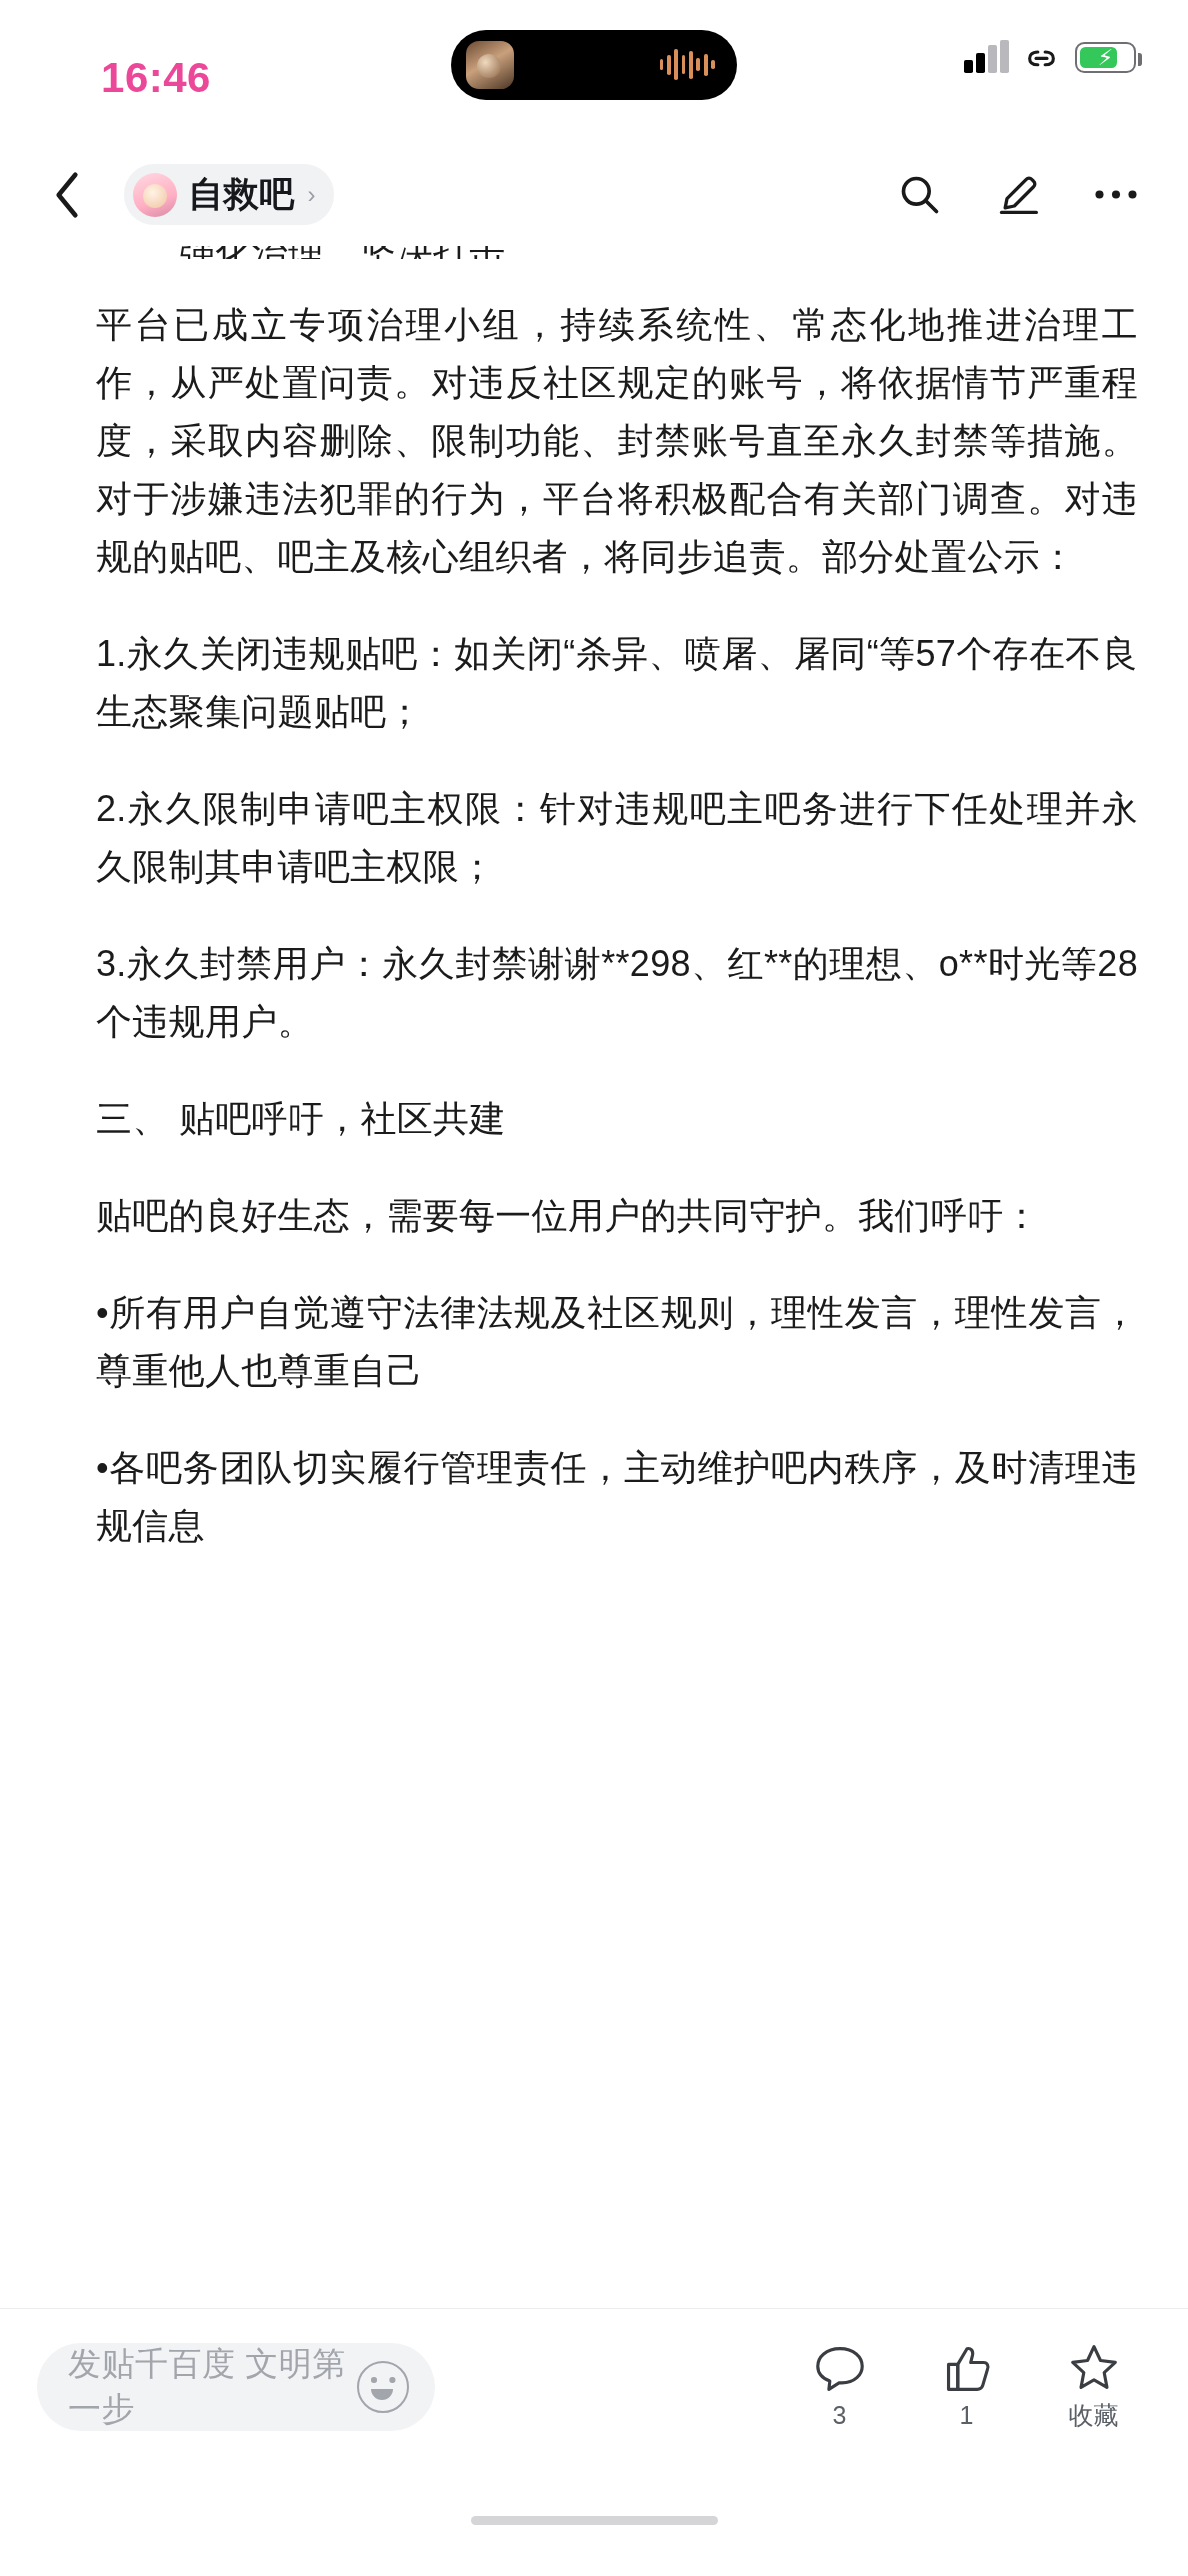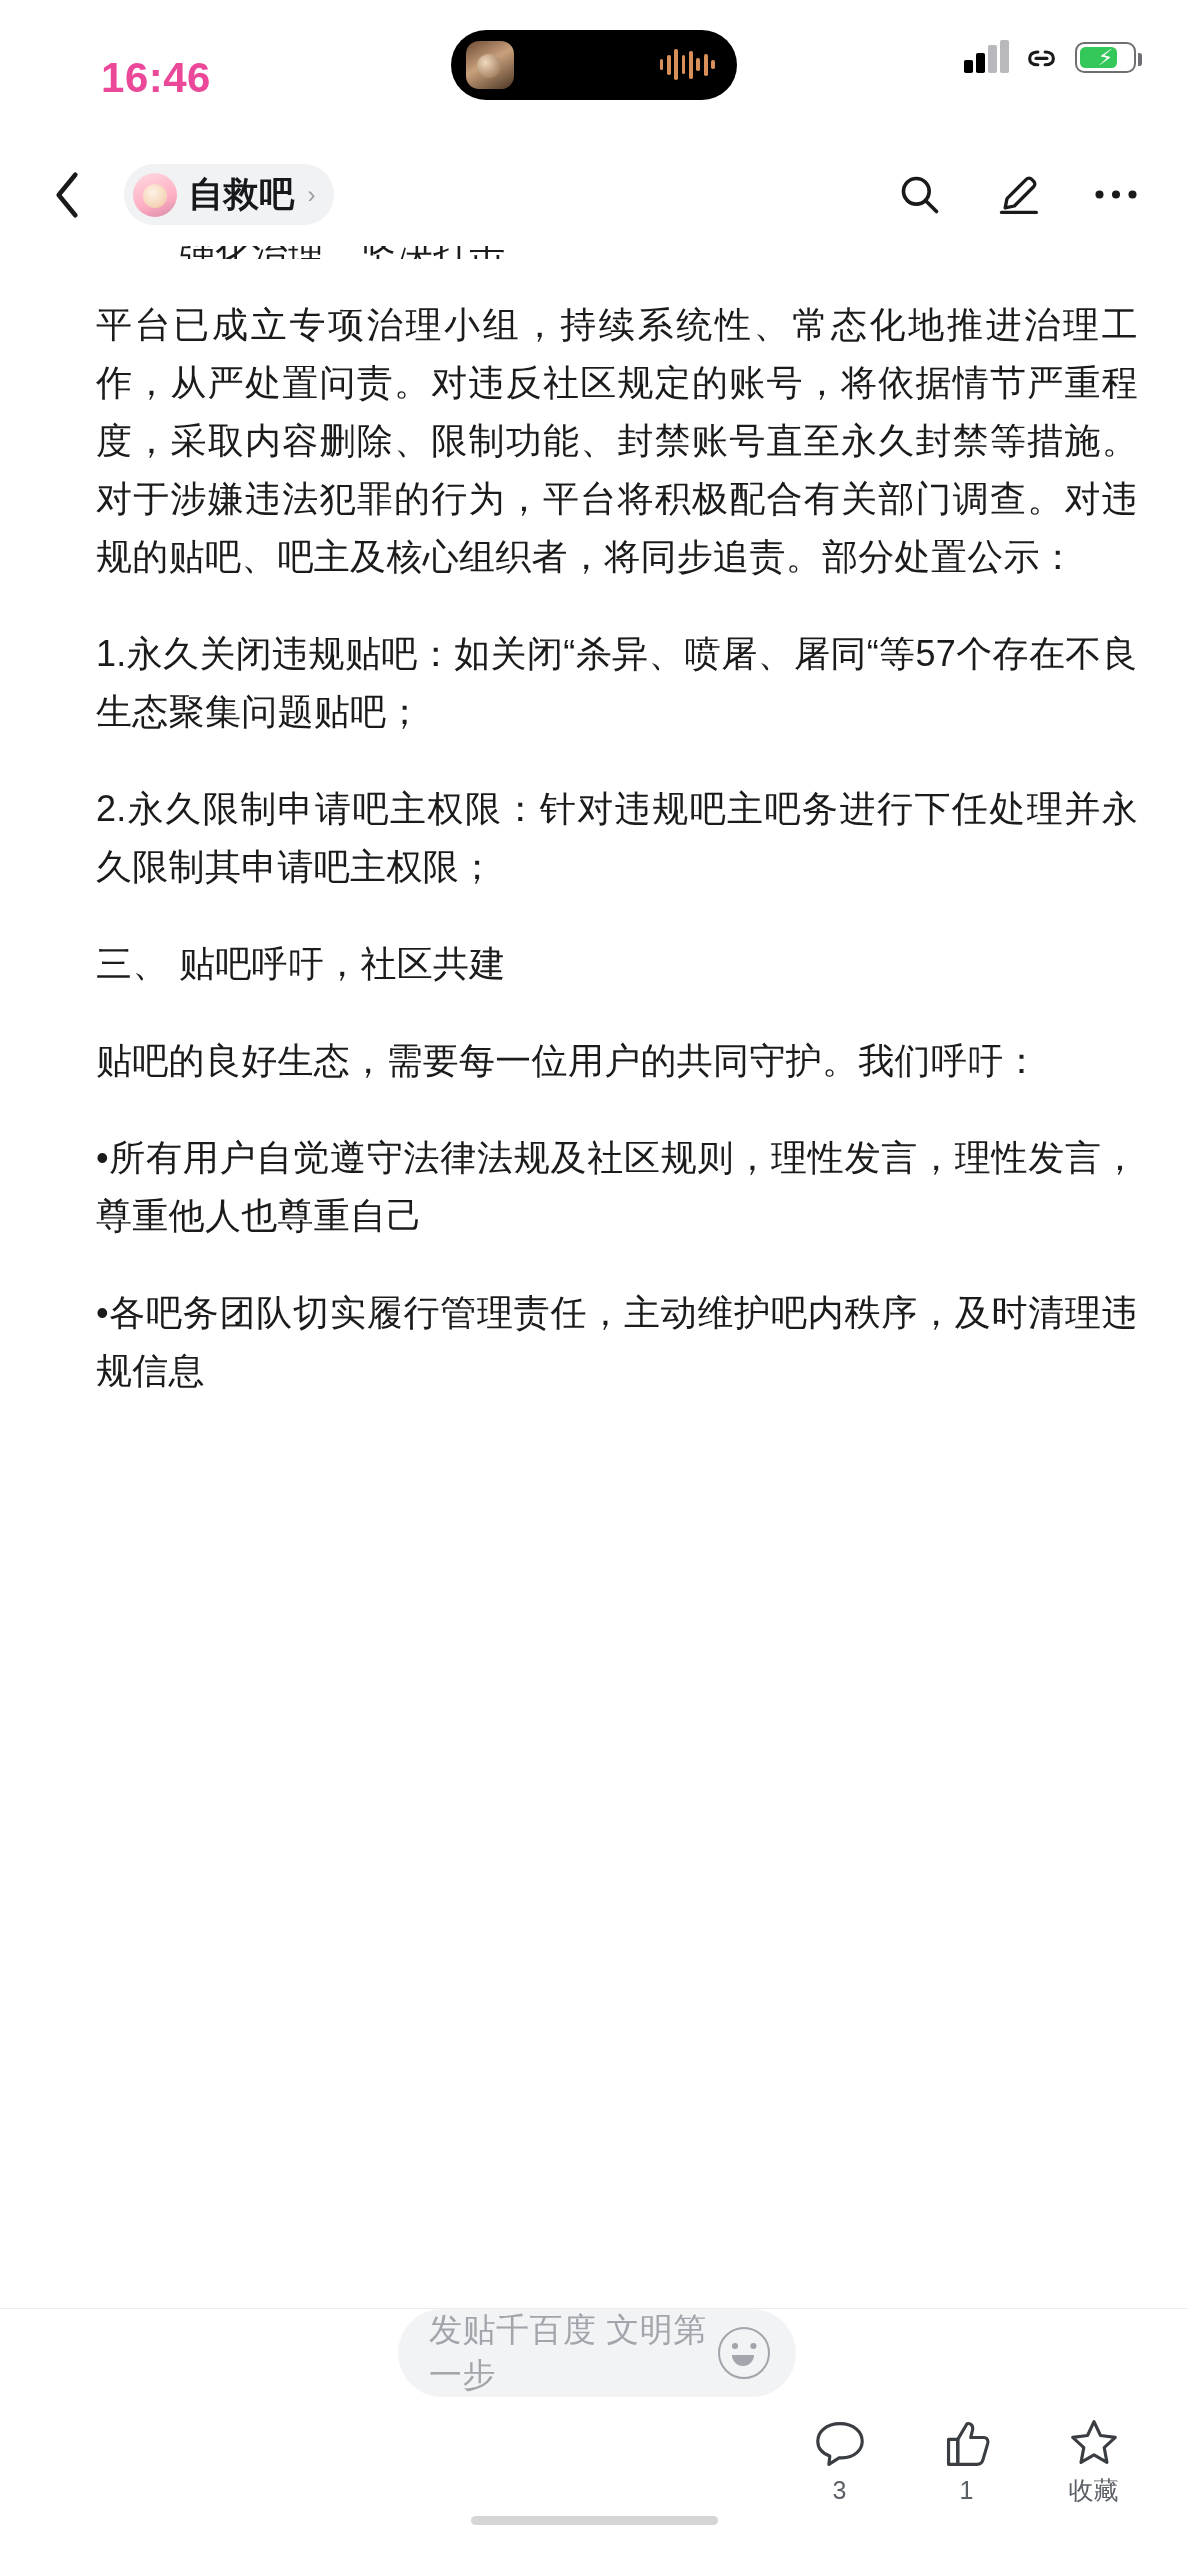--- a/index.html
+++ b/index.html
@@ -205,21 +205,20 @@
     position: absolute;
     left: 0; right: 0;
     bottom: 111px;
     height: 157px;
     background: #ffffff;
     border-top: 0.9px solid #ececee;
     display: flex;
     align-items: center;
     padding: 0 31px 0 37px;
     gap: 20px;
-    flex-direction: column;
   }
   .reply-box {
     flex: 1;
     max-width: 398px;
     height: 88px;
     background: #f2f3f5;
     border-radius: 44px;
     display: flex;
     align-items: center;
     padding: 0 26px 0 31px;
@@ -371,20 +370,21 @@
       <circle cx="42" cy="7" r="4.4" fill="#1a1a1a"></circle>
     </svg>
   </div>
 </div>
 
 <div class="content">
   <p class="clipped-top heading">二、 强化治理，坚决打击</p>
   <p>平台已成立专项治理小组，持续系统性、常态化地推进治理工作，从严处置问责。对违反社区规定的账号，将依据情节严重程度，采取内容删除、限制功能、封禁账号直至永久封禁等措施。对于涉嫌违法犯罪的行为，平台将积极配合有关部门调查。对违规的贴吧、吧主及核心组织者，将同步追责。部分处置公示：</p>
   <p>1.永久关闭违规贴吧：如关闭“杀异、喷屠、屠同“等57个存在不良生态聚集问题贴吧；</p>
   <p>2.永久限制申请吧主权限：针对违规吧主吧务进行下任处理并永久限制其申请吧主权限；</p>
+  <p>3.永久封禁用户：永久封禁谢谢**298、红**的理想、o**时光等28个违规用户。</p>
   <p class="heading">三、 贴吧呼吁，社区共建</p>
   <p>贴吧的良好生态，需要每一位用户的共同守护。我们呼吁：</p>
   <p>•所有用户自觉遵守法律法规及社区规则，理性发言，理性发言，尊重他人也尊重自己</p>
   <p>•各吧务团队切实履行管理责任，主动维护吧内秩序，及时清理违规信息</p>
 </div>
 
 <div class="bottom-bar">
   <div class="reply-box">
     <span class="reply-placeholder">发贴千百度 文明第一步</span>
     <span class="smiley"></span>

